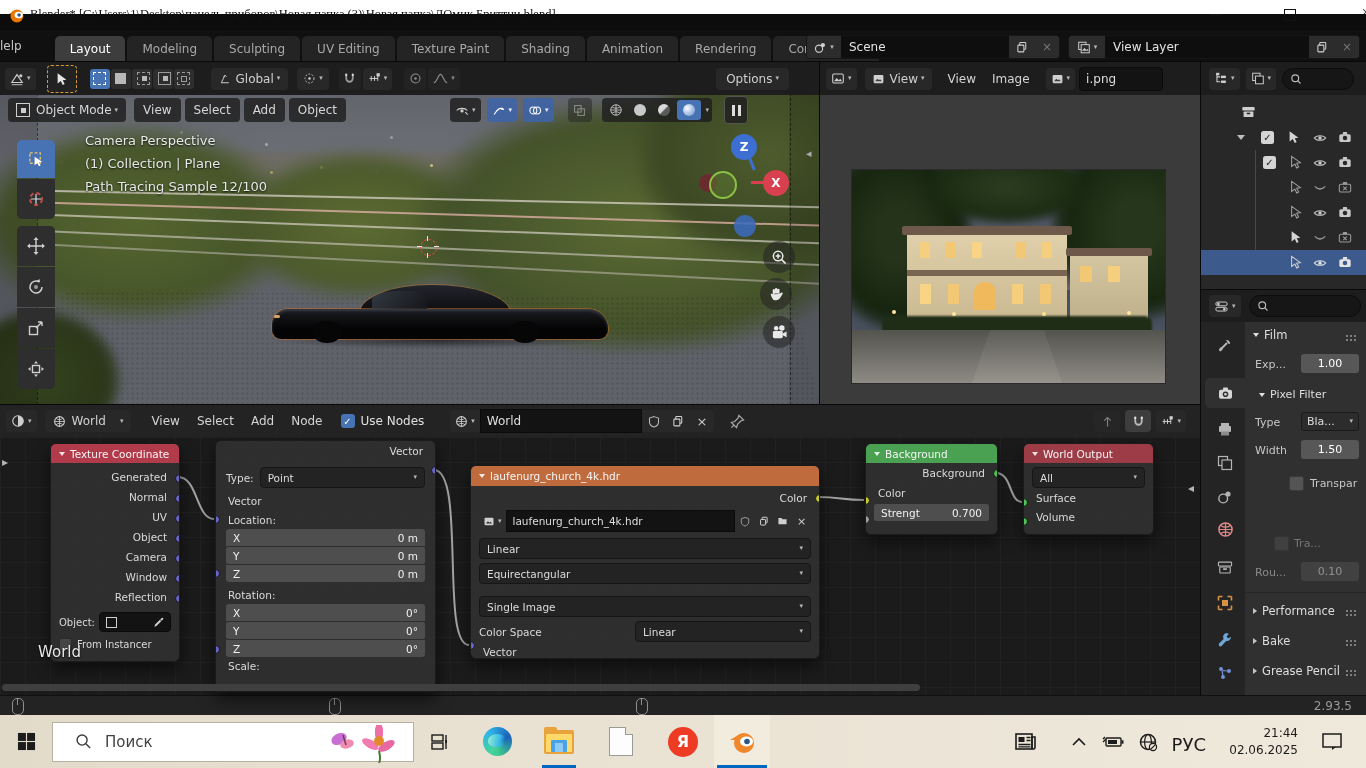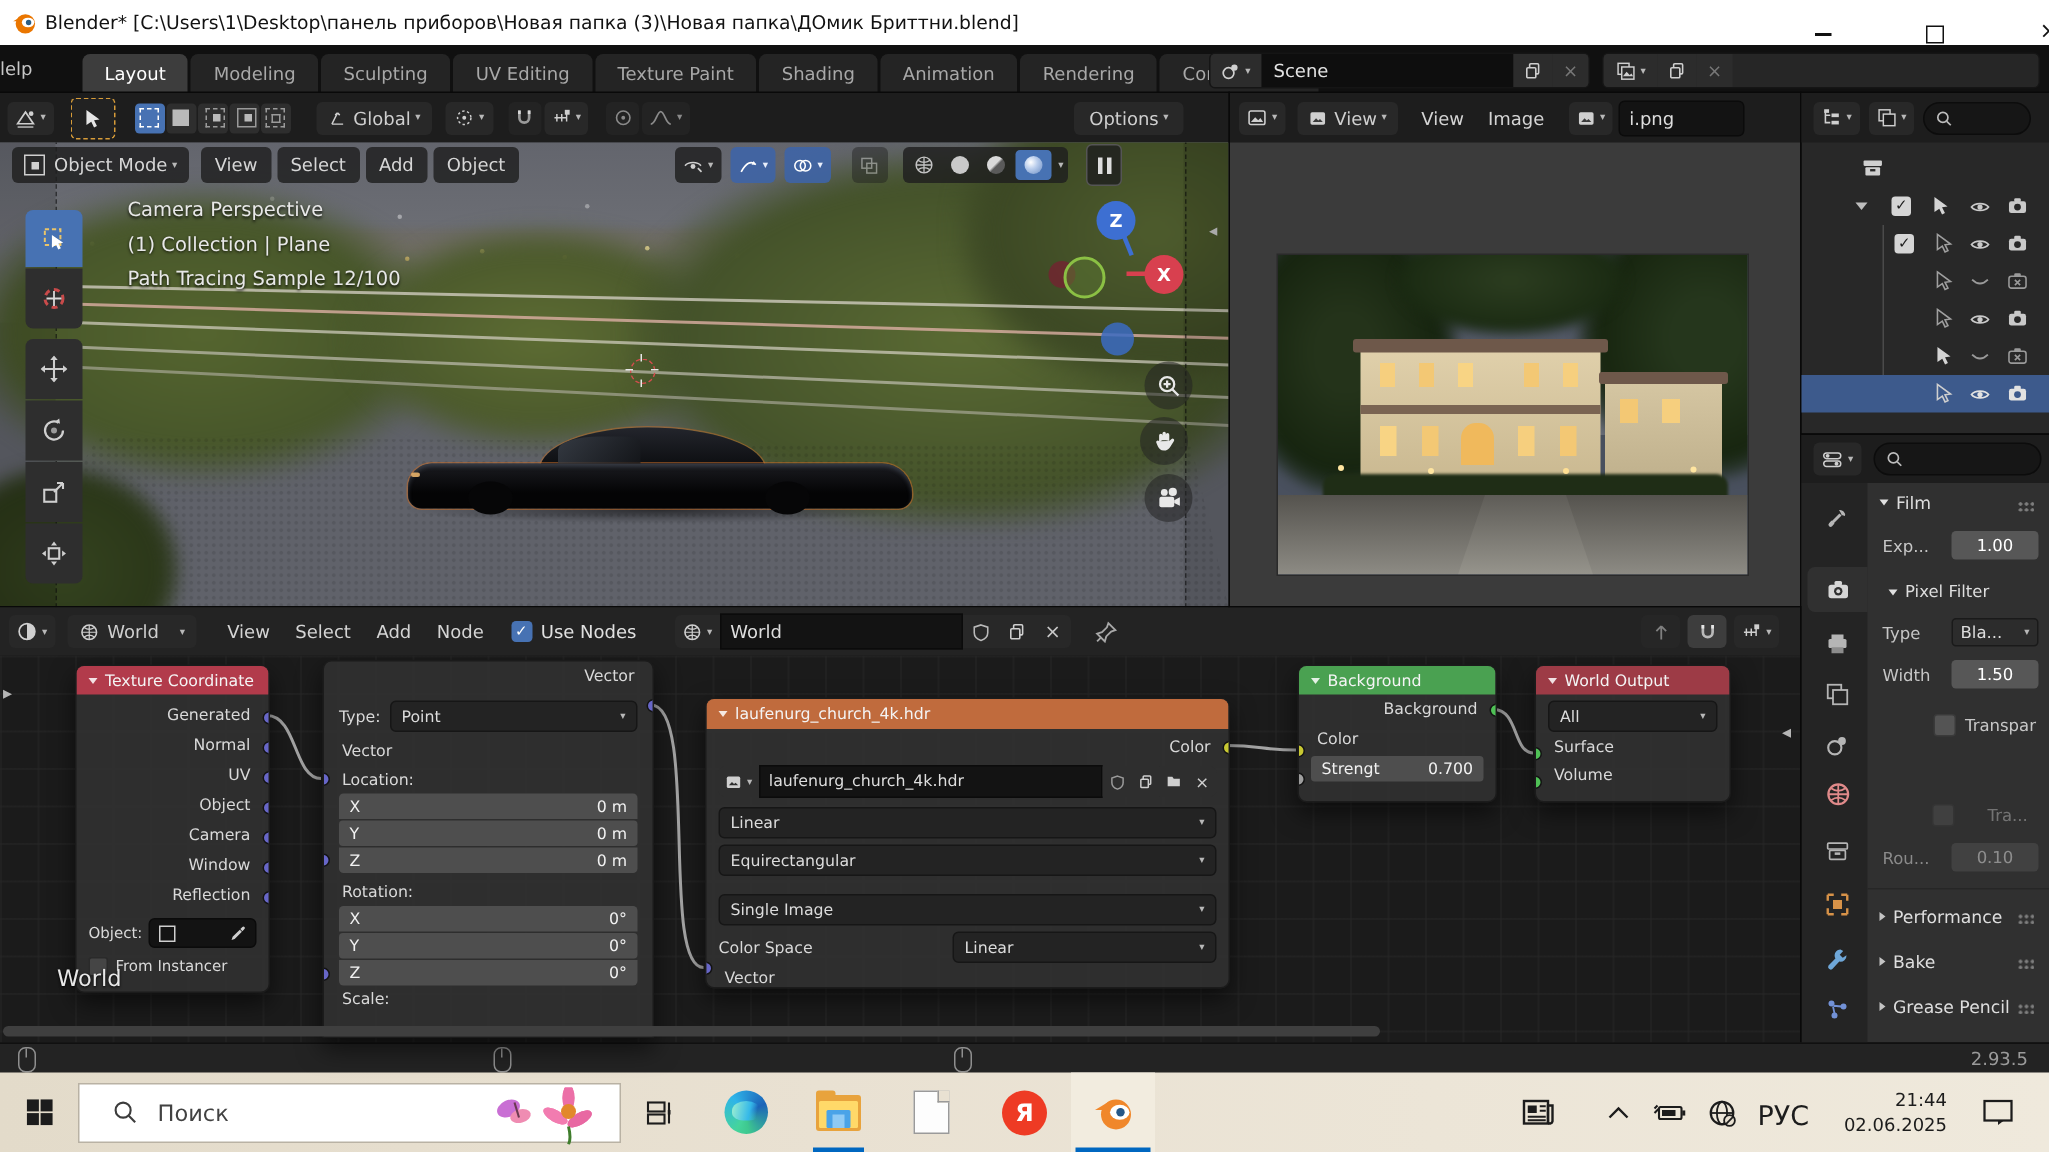--- a/index.html
+++ b/index.html
@@ -5,21 +5,21 @@
   html,body{margin:0;padding:0;background:#000;}
   .screen{position:relative;width:1366px;height:768px;overflow:hidden;background:#0c0c0c;
     font-family:"DejaVu Sans","Liberation Sans",sans-serif;color:#d0d0d0;-webkit-font-smoothing:antialiased;}
   .a{position:absolute;}
   .f{display:flex;align-items:center;}
   .fc{display:flex;align-items:center;justify-content:center;}
   .chv{font-size:7px;color:#b8b8b8;margin-left:3px;line-height:1;}
   .chvD{font-size:7px;color:#8a8a8a;margin-left:3px;line-height:1;}
 
   
-  .titlebar{left:0;top:0;width:1366px;height:30px;background:#ffffff;color:#111;font-size:12.5px;}
+  .titlebar{left:0;top:0;width:1366px;height:14px;background:#ffffff;color:#111;font-size:12.5px;font-family:Liberation Serif, serif;}
   .wbtn{width:16px;height:16px;position:relative;}
 
   
   .topbar{left:0;top:30px;width:1366px;height:32px;background:#101010;}
   .wtab{height:26px;margin-top:6px;padding:0 15px;border-radius:5px 5px 0 0;background:#242424;color:#a8a8a8;font-size:12px;display:flex;align-items:center;margin-right:2px;}
   .wtab.act{background:#3d3d3d;color:#fff;}
   .idblock{height:22px;background:#262626;border-radius:4px;display:flex;align-items:stretch;overflow:hidden;border:1px solid #151515;}
   .idname{background:#0e0e0e;color:#e3e3e3;font-size:12px;display:flex;align-items:center;padding:0 8px;}
 
   
@@ -121,20 +121,21 @@
     </div>
     <div class="a idblock" style="left:1068px;top:5px;width:290px">
       <div class="fc" style="width:36px;background:#2c2c2c">
         <svg width="14" height="13" viewBox="0 0 16 16">
             <rect x="1.5" y="1.5" width="9" height="9" fill="none" stroke="#cfcfcf" stroke-width="1.2"></rect>
             <rect x="4.5" y="4.5" width="10" height="10" fill="#2c2c2c" stroke="#cfcfcf" stroke-width="1.2"></rect>
             <path d="M5.5 12 8.5 8.5 11 11 12.5 9.8 13.8 12Z" fill="#cfcfcf"></path>
           </svg>
         <span class="chv">▾</span>
       </div>
+      <div class="idname" style="flex:1">View Layer</div>
       <div class="fc" style="width:26px;background:#2c2c2c">
         <svg width="12" height="12" viewBox="0 0 16 16">
             <rect x="5" y="2" width="8" height="9" rx="1" fill="none" stroke="#cfcfcf" stroke-width="1.4"></rect>
             <rect x="2.5" y="5.5" width="8" height="9" rx="1" fill="#2c2c2c" stroke="#cfcfcf" stroke-width="1.4"></rect>
           </svg>
       </div>
       <div class="fc" style="width:24px;background:#2c2c2c;color:#777;font-size:12px">×</div>
     </div>
   </div>
 
@@ -671,21 +672,21 @@
     <div class="a f" style="left:100px;top:122px;width:58px;height:19px;background:#2c2c2c;border:1px solid #1a1a1a;border-radius:3px;justify-content:space-between;padding:0 5px;font-size:11px;color:#ddd;box-sizing:border-box">
       <span>Bla...</span>
         <span class="chv">▾</span>
     </div>
     <div class="a" style="left:54px;top:154px;font-size:11px;color:#c6c6c6">Width</div>
     <div class="a pval" style="left:100px;top:150px;width:58px">1.50</div>
     <div class="a f" style="left:88px;top:186px;gap:6px">
       <div class="pcb"></div>
       <span style="font-size:11px;color:#c6c6c6">Transpar</span>
     </div>
-    <div class="a f" style="left:87px;top:246px;gap:22px;opacity:.45">
+    <div class="a f" style="left:73px;top:246px;gap:5px;opacity:.45">
       <div class="pcb"></div>
       <span style="font-size:11px;color:#c6c6c6">Tra...</span>
     </div>
     <div class="a" style="left:54px;top:276px;font-size:11px;color:#8a8a8a">Rou...</div>
     <div class="a pval" style="left:100px;top:272px;width:58px;opacity:.45">0.10</div>
     <div class="a" style="left:44px;top:302px;width:121px;height:1px;background:#262626"></div>
     <div class="a phead" style="left:52px;top:314px">
       <div class="trir"></div>
       <span>Performance</span>
     </div>

